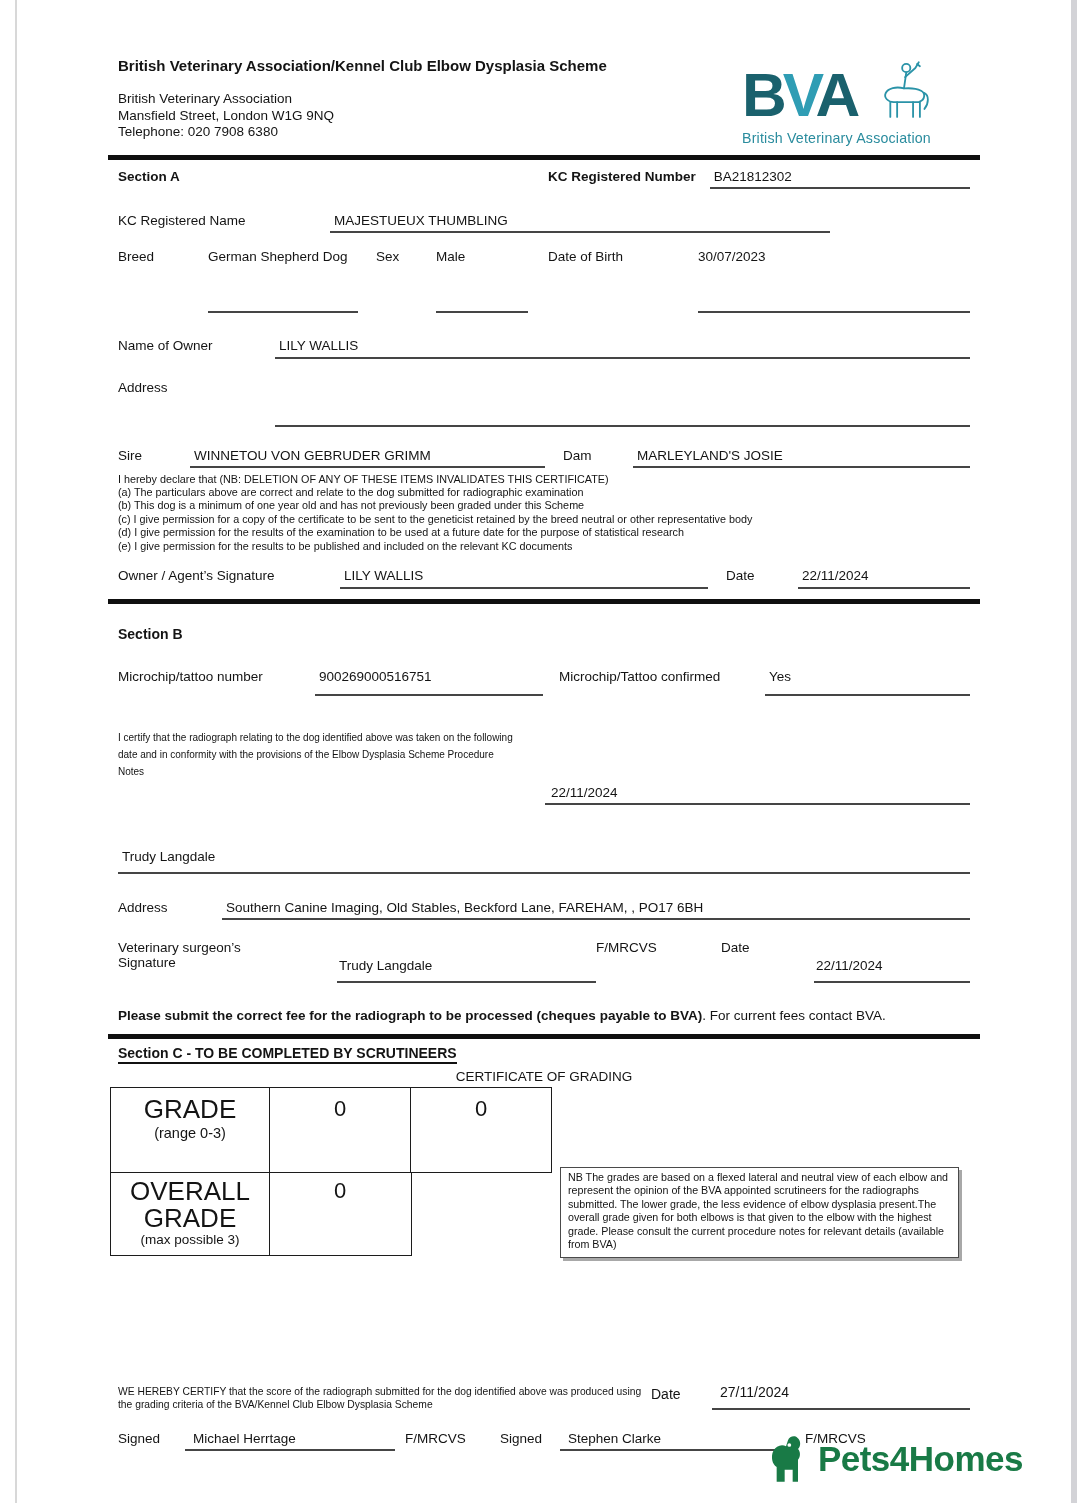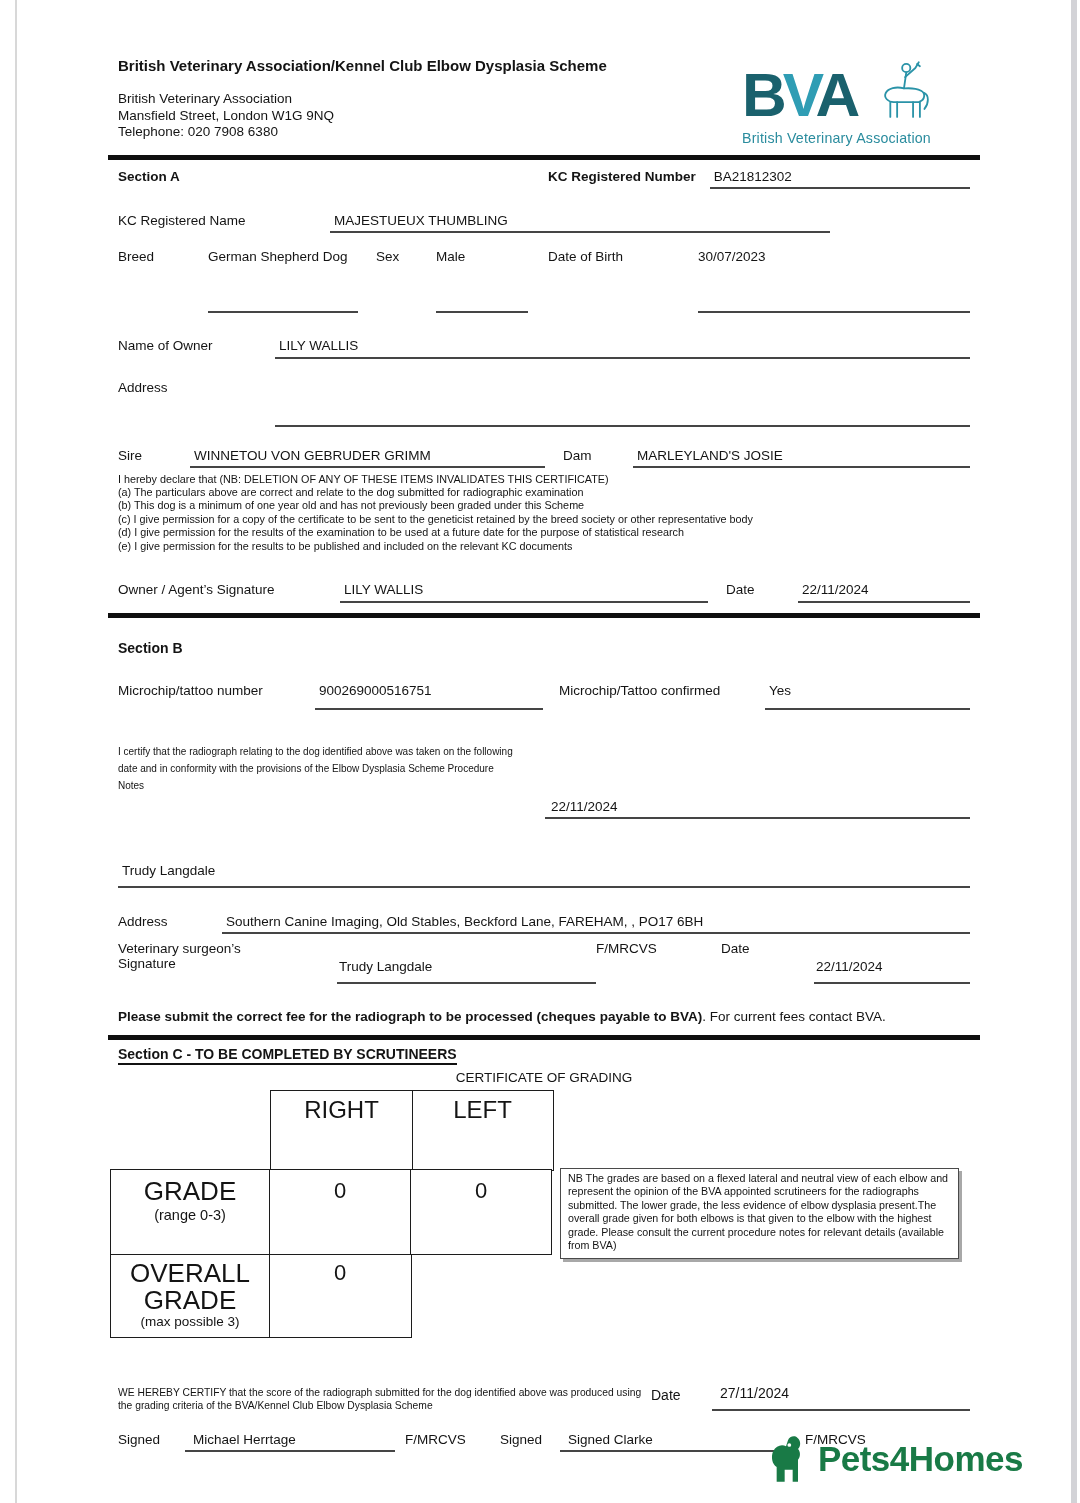--- a/index.html
+++ b/index.html
@@ -106,26 +106,26 @@
       <div class="ul" style="width:347px; padding:0 4px 3px">WINNETOU VON GEBRUDER GRIMM</div>
       <div style="width:18px"></div>
       <div style="width:70px">Dam</div>
       <div class="ul" style="flex:1; padding:0 4px 3px">MARLEYLAND'S JOSIE</div>
     </div>
 
     <div class="small" style="margin-top:5px">
       <div>I hereby declare that (NB: DELETION OF ANY OF THESE ITEMS INVALIDATES THIS CERTIFICATE)</div>
       <div>(a) The particulars above are correct and relate to the dog submitted for radiographic examination</div>
       <div>(b) This dog is a minimum of one year old and has not previously been graded under this Scheme</div>
-      <div>(c) I give permission for a copy of the certificate to be sent to the geneticist retained by the breed society or other representative body</div>
+      <div>(c) I give permission for a copy of the certificate to be sent to the geneticist retained by the breed neutral or other representative body</div>
       <div>(d) I give permission for the results of the examination to be used at a future date for the purpose of statistical research</div>
       <div>(e) I give permission for the results to be published and included on the relevant KC documents</div>
     </div>
 
-    <div class="row" style="margin-top:29px">
+    <div class="row" style="margin-top:15px">
       <div style="width:222px">Owner / Agent’s Signature</div>
       <div class="ul" style="width:360px; padding:0 4px 4px">LILY WALLIS</div>
       <div style="width:72px; margin-left:18px">Date</div>
       <div class="ul" style="flex:1; padding:0 4px 4px">22/11/2024</div>
     </div>
 
     <div class="bar" style="margin-top:10px"></div>
 
     <div class="sec-head" style="margin-top:22px">Section B</div>
 
@@ -146,44 +146,40 @@
 
     <div class="row" style="margin-top:27px">
       <div class="ul" style="flex:1; padding:17px 4px 8px 4px">Trudy Langdale</div>
     </div>
 
     <div class="row" style="margin-top:26px">
       <div style="width:104px">Address</div>
       <div class="ul" style="flex:1; padding:0 4px 3px">Southern Canine Imaging, Old Stables, Beckford Lane, FAREHAM, , PO17 6BH</div>
     </div>
 
-    <div class="row" style="margin-top:7px">
+    <div class="row" style="margin-top:20px">
       <div style="width:219px">
           <div style="width:160px">Veterinary surgeon’s Signature</div>
         </div>
       <div class="ul" style="width:253px; padding:18px 4px 8px 2px">Trudy Langdale</div>
       <div style="width:125px">F/MRCVS</div>
       <div style="width:93px">Date</div>
       <div class="ul" style="flex:1; padding:18px 4px 8px 2px">22/11/2024</div>
     </div>
 
     <div style="margin-top:24px; font-size:13.5px; line-height:17.2px"><span class="b">Please submit the correct fee for the radiograph to be processed (cheques payable to BVA)</span><span>. For current fees contact BVA.</span></div>
 
     <div class="bar" style="margin-top:10px"></div>
 
     <div style="position:relative; height:462px">
       <div class="sec-head" style="display:inline-block; margin-top:6px; border-bottom:2px solid #111; padding-bottom:1px">Section C - TO BE COMPLETED BY SCRUTINEERS</div>
       <div style="text-align:center; font-size:13.5px; margin-top:5px">CERTIFICATE OF GRADING</div>
 
       
       <div style="position:absolute; left:-8px; top:50px">
-        <div style="display:flex; margin-left:160px">
-          <div class="tcell" style="width:143px; height:81px; font-size:24px; padding-top:5px">RIGHT</div>
-          <div class="tcell" style="width:142px; height:81px; font-size:24px; padding-top:5px; margin-left:-1.5px">LEFT</div>
-        </div>
         <div style="display:flex; margin-top:-1.5px">
           <div class="tcell" style="width:160px; height:86px; padding-top:6px">
             <div style="font-size:26px">GRADE</div>
             <div style="font-size:14.5px">(range 0-3)</div>
           </div>
           <div class="tcell tval" style="width:143px; height:86px; margin-left:-1.5px">0</div>
           <div class="tcell tval" style="width:142px; height:86px; margin-left:-1.5px">0</div>
         </div>
         <div style="display:flex; margin-top:-1.5px">
           <div class="tcell" style="width:160px; height:84px; padding-top:5px">
@@ -199,21 +195,21 @@
 
       <div style="position:absolute; top:347px; left:0; width:530px; font-size:10.3px; line-height:12.8px">WE HEREBY CERTIFY that the score of the radiograph submitted for the dog identified above was produced using the  grading criteria of the BVA/Kennel Club Elbow Dysplasia Scheme</div>
       <div style="position:absolute; top:347px; left:533px; font-size:14px">Date</div>
       <div class="ul" style="position:absolute; top:345px; left:594px; width:258px; padding:0 0 8px 8px; font-size:14px; box-sizing:border-box">27/11/2024</div>
 
       <div style="position:absolute; top:392px; left:0; right:0; display:flex; font-size:13.5px">
         <div style="width:67px">Signed</div>
         <div class="ul" style="width:210px; padding:0 0 3px 8px; box-sizing:border-box">Michael Herrtage</div>
         <div style="margin-left:10px; width:85px">F/MRCVS</div>
         <div style="margin-left:10px; width:60px">Signed</div>
-        <div class="ul" style="width:230px; padding:0 0 3px 8px; box-sizing:border-box">Signed Clarke</div>
+        <div class="ul" style="width:230px; padding:0 0 3px 8px; box-sizing:border-box">Stephen Clarke</div>
         <div style="margin-left:15px">F/MRCVS</div>
       </div>
     </div>
   </div>
 
   <div class="p4h">
     <svg width="42" height="48" viewBox="0 0 30 36" fill="#197a46">
       <path d="M5 35 L5 24 C1.5 22 0.5 16 2.5 12 C4.5 8 9 6.5 12 8.5 L13.5 4 C14.5 1 18.5 0 20.5 2 C23.5 4.5 23 8.5 21 10.5 C23 12.5 23 16.5 21 18.5 L21 35 L17 35 L17 26 L11 26 L11 35 Z"></path>
       <circle cx="14.5" cy="7.5" r="1.4" fill="#ffffff"></circle>
     </svg>

